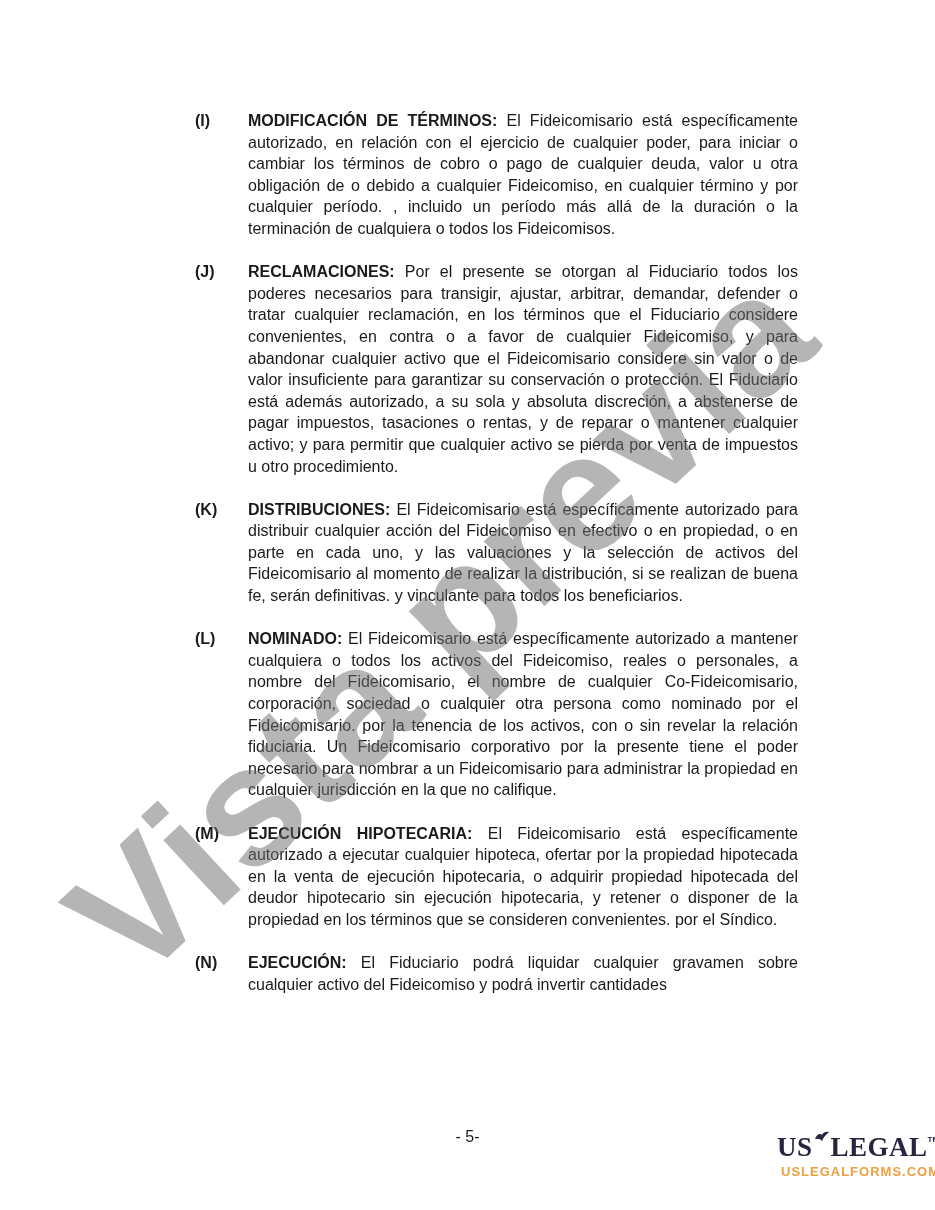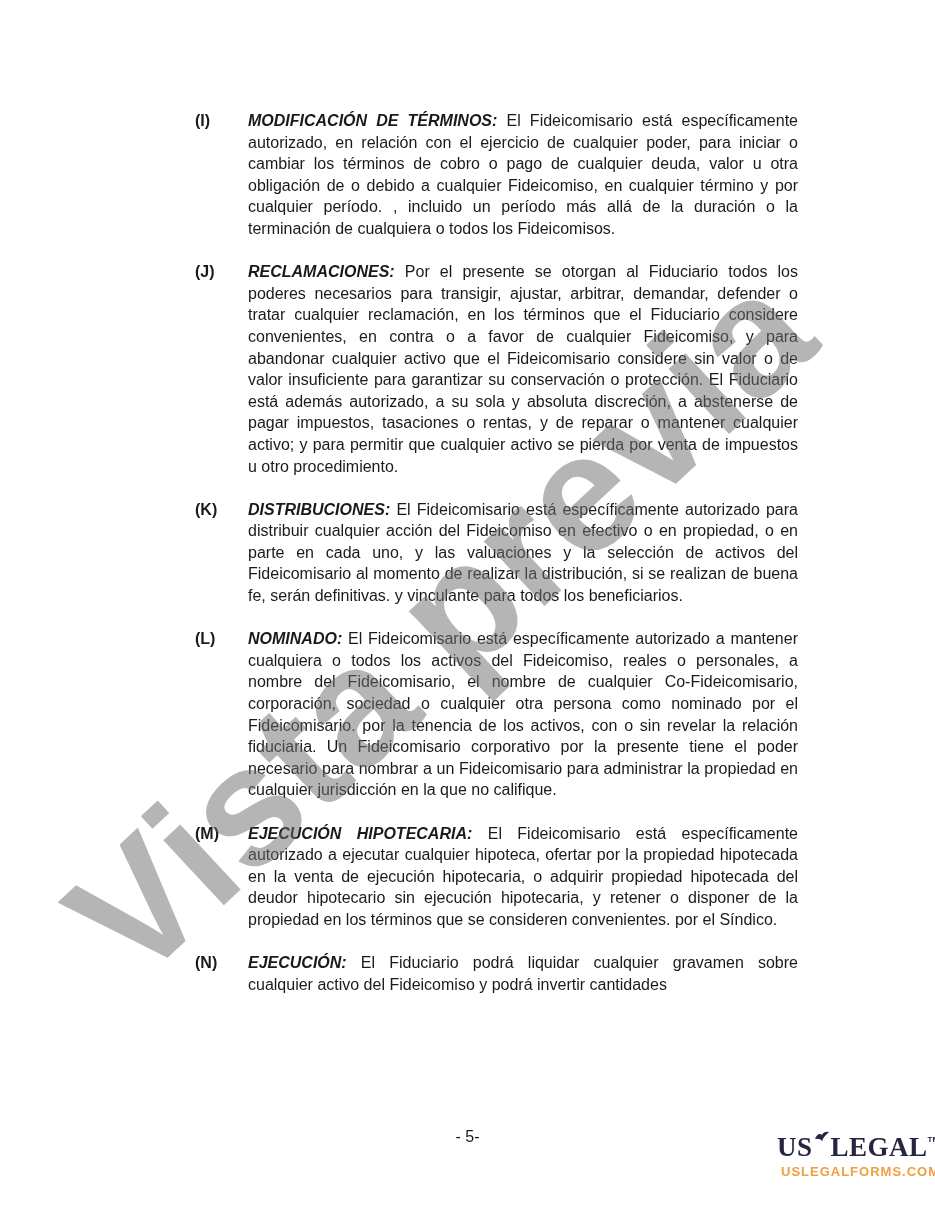--- a/index.html
+++ b/index.html
@@ -29,21 +29,20 @@
     width: 53px;
     flex: 0 0 53px;
     font-weight: bold;
   }
   .section .text {
     flex: 1 1 auto;
     text-align: justify;
   }
   .section .text .heading {
     font-weight: bold;
-    font-style: italic;
   }
   .watermark {
     position: absolute;
     top: 625px;
     left: 440px;
     transform: translate(-50%, -50%) rotate(-43deg);
     font-size: 168px;
     font-weight: bold;
     white-space: nowrap;
     color: #6e6e6e;

